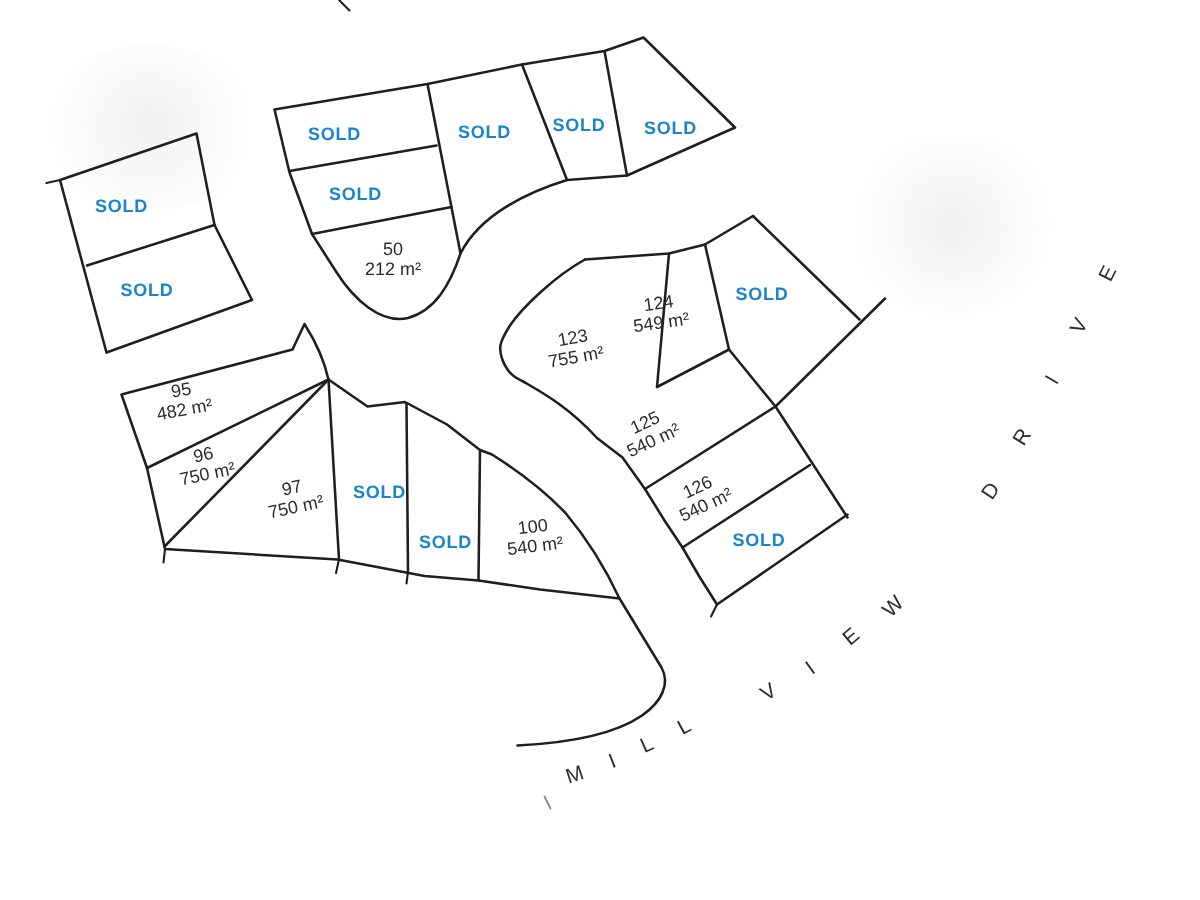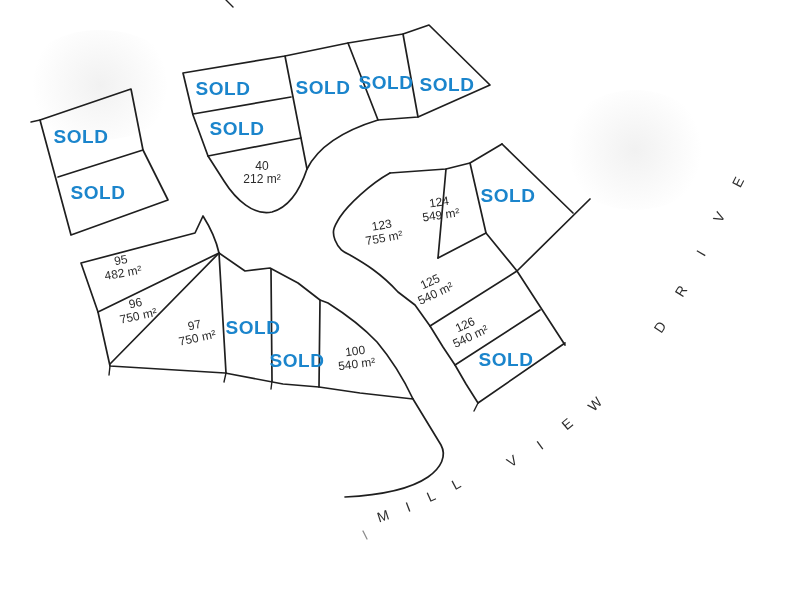--- a/index.html
+++ b/index.html
@@ -5,21 +5,21 @@
   html,body{margin:0;padding:0;background:#ffffff;}
   .plan{
     position:relative;width:800px;height:600px;background:#ffffff;overflow:hidden;
     font-family:"Liberation Sans",sans-serif;
   }
   .plan svg{position:absolute;left:0;top:0;}
   .linework{fill:none;stroke:#1f1f1f;stroke-width:1.7;stroke-linecap:round;stroke-linejoin:round;}
   .tick{fill:none;stroke:#1f1f1f;stroke-width:1.4;stroke-linecap:round;}
   .faint{fill:none;stroke:#8a8a8a;stroke-width:1.2;stroke-linecap:round;}
   .sold-label{
-    position:absolute;color:var(--sold-blue,#1b85cc);font-weight:bold;font-size:19px;
+    position:absolute;color:var(--sold-blue,#1b85cc);font-weight:bold;font-size:12px;
     letter-spacing:.5px;white-space:nowrap;transform:translate(-50%,-50%);
   }
   .lot-label{
     position:absolute;color:#2b2b2b;font-size:12px;line-height:13px;text-align:center;
     white-space:nowrap;
   }
   .street-letter{
     position:absolute;color:#2e2e2e;font-size:14px;font-weight:400;white-space:pre;
     transform:translate(-50%,-50%);
   }
@@ -84,21 +84,21 @@
   <div class="sold-label" style="left:237px;top:129px;">SOLD</div>
   <div class="sold-label" style="left:323px;top:88px;">SOLD</div>
   <div class="sold-label" style="left:386px;top:83px;">SOLD</div>
   <div class="sold-label" style="left:447px;top:85px;">SOLD</div>
   <div class="sold-label" style="left:508px;top:196px;">SOLD</div>
   <div class="sold-label" style="left:506px;top:360px;">SOLD</div>
   <div class="sold-label" style="left:253px;top:328px;">SOLD</div>
   <div class="sold-label" style="left:297px;top:361px;">SOLD</div>
 
   <div class="lot-label" style="left:262px;top:173px;transform:translate(-50%,-50%);">
-    <div>40</div>
+    <div>50</div>
     <div>212 m²</div>
   </div>
   <div class="lot-label" style="left:383px;top:232px;transform:translate(-50%,-50%) rotate(-10deg);">
     <div>123</div>
     <div>755 m²</div>
   </div>
   <div class="lot-label" style="left:440px;top:209px;transform:translate(-50%,-50%) rotate(-8deg);">
     <div>124</div>
     <div>549 m²</div>
   </div>

